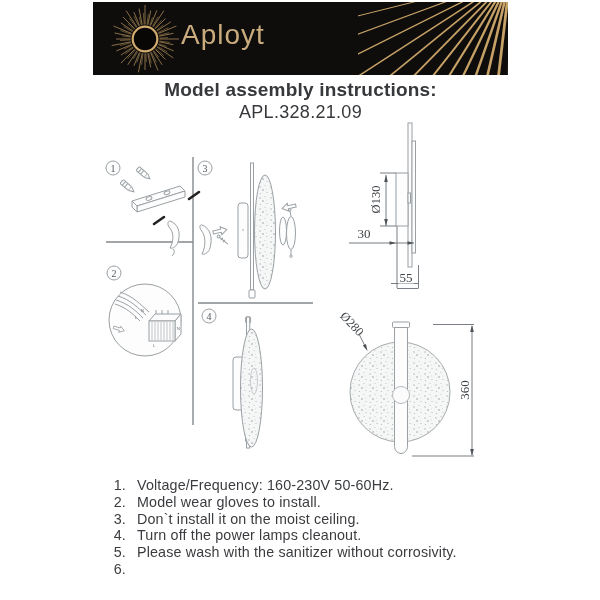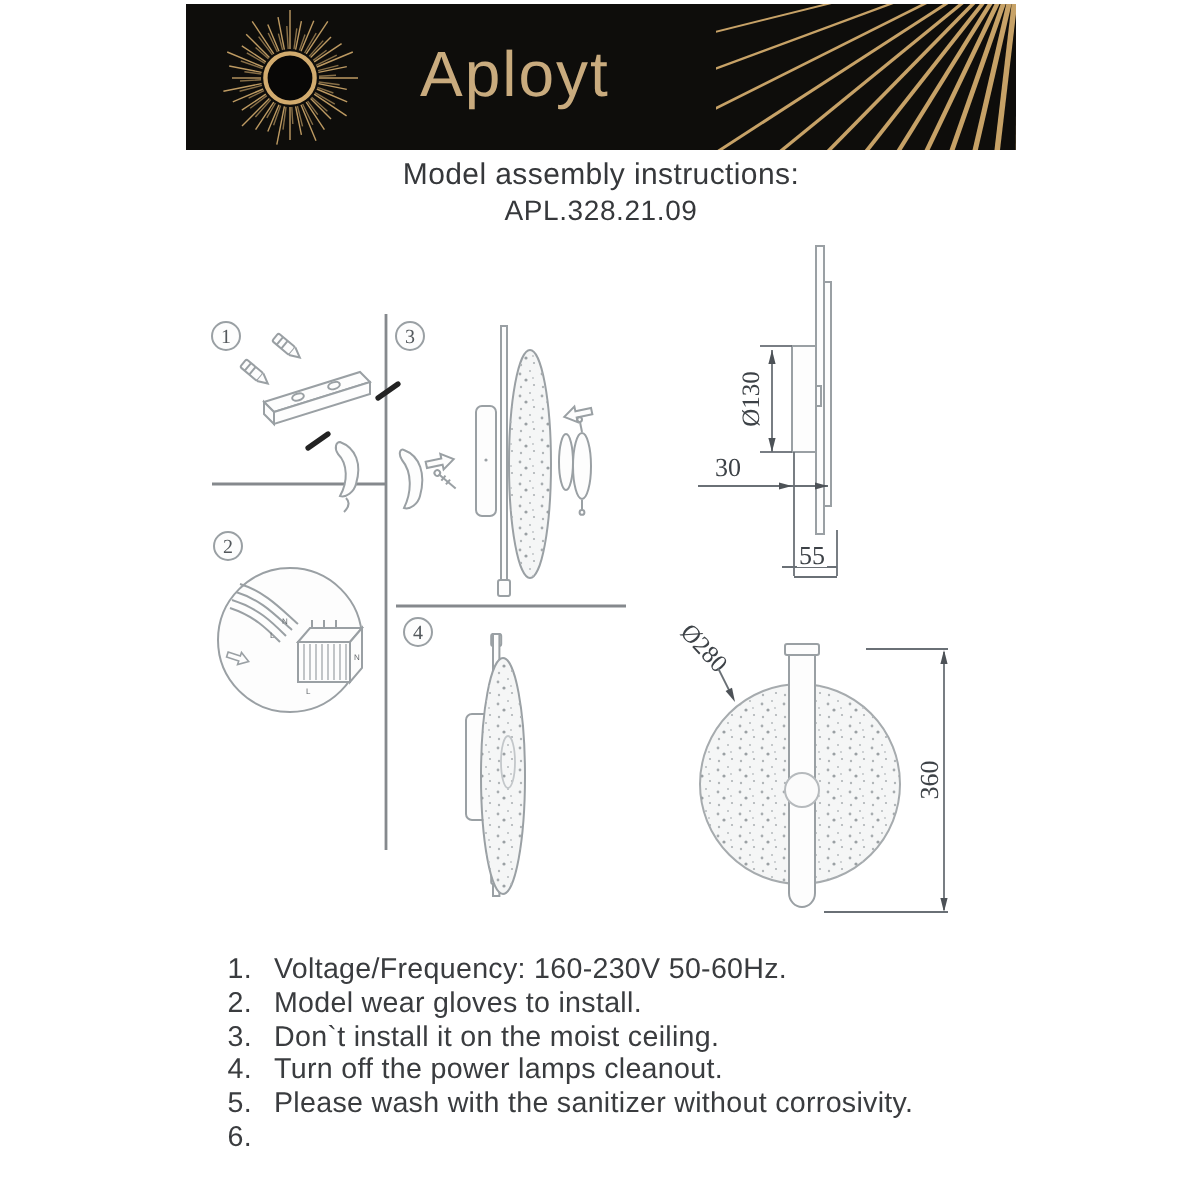--- a/index.html
+++ b/index.html
@@ -6,30 +6,30 @@
   body{
     width:600px;height:600px;position:relative;background:#ffffff;
     font-family:"Liberation Sans", sans-serif;overflow:hidden;
   }
   .banner{
     position:absolute;left:93px;top:2px;width:415px;height:73px;
     background:#0e0d0b;overflow:hidden;
   }
   .burst-wrap{position:absolute;left:15px;top:0px;width:74px;height:74px;}
   .brand{
-    position:absolute;left:117px;top:17px;
-    font-size:32px;font-weight:500;color:#c9ab7e;letter-spacing:1px;
+    position:absolute;left:88px;top:17px;
+    font-size:28px;font-weight:500;color:#c9ab7e;letter-spacing:1px;
   }
   .rayfan{position:absolute;right:0;top:0;}
   .title-block{
     position:absolute;left:93px;top:79px;width:415px;text-align:center;
     color:#36383b;
   }
-  .title-line{font-size:15px;font-weight:400;letter-spacing:.2px;}
-  .model-line{font-size:14px;font-weight:500;letter-spacing:.3px;margin-top:1px;}
+  .title-line{font-size:19px;font-weight:700;letter-spacing:.2px;}
+  .model-line{font-size:18px;font-weight:500;letter-spacing:.3px;margin-top:1px;}
   .diagram{position:absolute;left:93px;top:118px;}
   .instructions{position:absolute;left:93px;top:477px;width:430px;color:#3a3c3f;}
   .inst-row{display:flex;line-height:16.8px;font-size:14.3px;font-weight:500;letter-spacing:.15px;}
   .inst-num{width:33px;text-align:right;padding-right:11px;flex:0 0 auto;}
   
   .dim{font-family:"Liberation Serif", serif;font-size:13px;fill:#3d4247;}
   .dimr{font-family:"Liberation Serif", serif;font-size:12.5px;fill:#3d4247;}
   .stepnum{font-family:"Liberation Serif", serif;font-size:10px;fill:#53585c;}
   .wlabel{font-family:"Liberation Sans", sans-serif;font-size:4px;fill:#61666a;}
   .outline{stroke:#9aa0a4;fill:none;stroke-width:1;}

